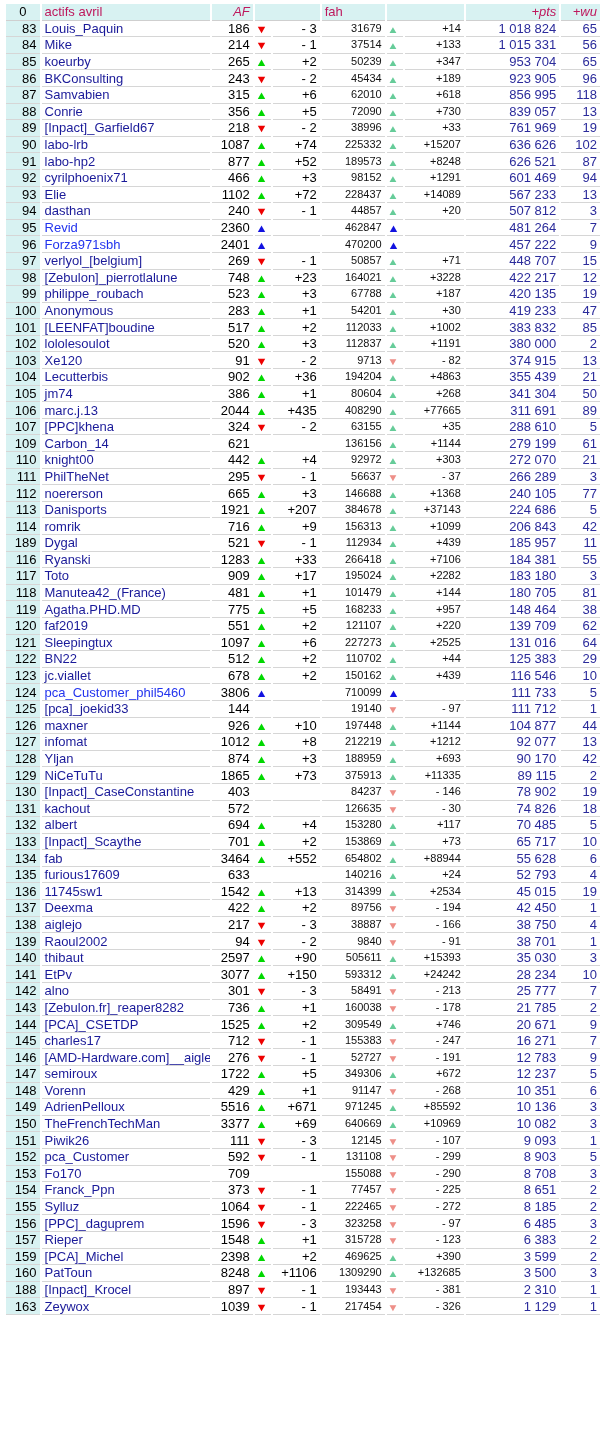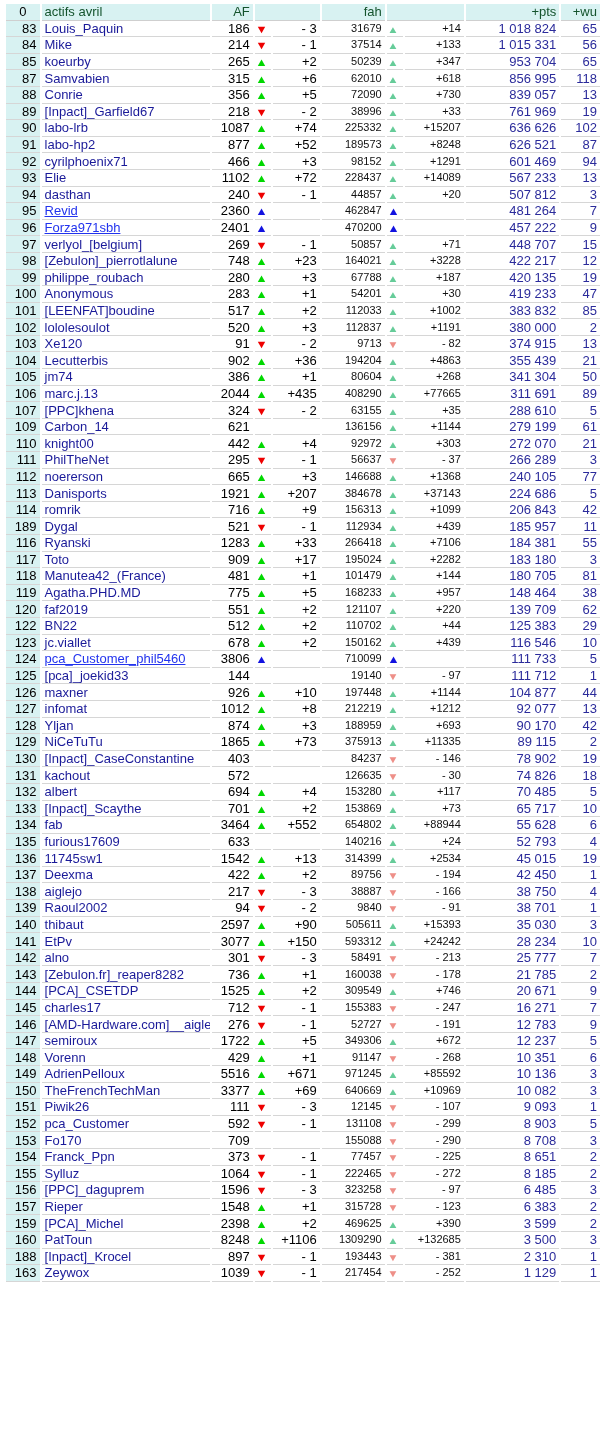--- a/index.html
+++ b/index.html
@@ -22,52 +22,52 @@
     line-height:15px;
     padding:0 3px;
     border-bottom:1px solid #d6d6d6;
     white-space:nowrap;
     overflow:hidden;
     font-weight:normal;
   }
   thead th{
     background:var(--header-bg);
     border-bottom:1px solid #cfcfcf;
-    color:#14532d;
+    color:#be185d;
   }
   col.c-rank{width:33px;}
   col.c-name{width:166px;}
   col.c-af{width:40px;}
   col.c-afarr{width:16px;}
   col.c-afdelta{width:46px;}
   col.c-fah{width:62px;}
   col.c-faharr{width:16px;}
   col.c-fahdelta{width:58px;}
   col.c-pts{width:92px;}
   col.c-wu{width:38px;}
 
   .rank{background:var(--rank-bg);text-align:right;color:#000;}
   thead .rank{text-align:center;}
   .name{text-align:left;}
   .name a{color:var(--link);text-decoration:none;cursor:pointer;}
-  .name a.new{color:var(--link-new);text-decoration:underline;}
+  .name a.new{color:var(--link-new);}
   .num{text-align:right;}
   .af{color:#000;}
   .delta{text-align:right;color:#000;}
   .fah,.fahdelta{font-size:11px;color:#111;text-align:right;}
   .pts,.wu{color:var(--values);text-align:right;}
   .arrcell{text-align:left;padding:0 1px;}
   .arrow{font-size:10px;line-height:10px;display:inline-block;transform:scaleX(1.15);}
   .af-up{color:var(--af-up);font-size:11px;}
   .af-down{color:var(--af-down);font-size:11px;}
   .fah-up{color:var(--fah-up);}
   .fah-down{color:var(--fah-down);}
   .tr-new{color:var(--trend-new);font-size:11px;}
-  thead th.h-fah{text-align:right;}
-  thead th.h-af,thead th.h-pts,thead th.h-wu{text-align:right;}
+  thead th.h-fah{text-align:left;}
+  thead th.h-af,thead th.h-pts,thead th.h-wu{text-align:right;font-style:italic;}
 </style>
 </head>
 <body>
 
 <table>
   <colgroup>
     <col class="c-rank">
       <col class="c-name">
       <col class="c-af">
       <col class="c-afarr">
@@ -121,20 +121,32 @@
     <td class="num af">265</td>
     <td class="arrcell"><span class="arrow af-up">▲</span></td>
     <td class="delta">+2</td>
     <td class="fah">50239</td>
     <td class="arrcell"><span class="arrow fah-up">▲</span></td>
     <td class="fahdelta">+347</td>
     <td class="pts">953 704</td>
     <td class="wu">65</td>
   </tr>
       <tr>
+    <td class="rank">86</td>
+    <td class="name"><a>BKConsulting</a></td>
+    <td class="num af">243</td>
+    <td class="arrcell"><span class="arrow af-down">▼</span></td>
+    <td class="delta">- 2</td>
+    <td class="fah">45434</td>
+    <td class="arrcell"><span class="arrow fah-up">▲</span></td>
+    <td class="fahdelta">+189</td>
+    <td class="pts">923 905</td>
+    <td class="wu">96</td>
+  </tr>
+      <tr>
     <td class="rank">87</td>
     <td class="name"><a>Samvabien</a></td>
     <td class="num af">315</td>
     <td class="arrcell"><span class="arrow af-up">▲</span></td>
     <td class="delta">+6</td>
     <td class="fah">62010</td>
     <td class="arrcell"><span class="arrow fah-up">▲</span></td>
     <td class="fahdelta">+618</td>
     <td class="pts">856 995</td>
     <td class="wu">118</td>
@@ -267,21 +279,21 @@
     <td class="delta">+23</td>
     <td class="fah">164021</td>
     <td class="arrcell"><span class="arrow fah-up">▲</span></td>
     <td class="fahdelta">+3228</td>
     <td class="pts">422 217</td>
     <td class="wu">12</td>
   </tr>
       <tr>
     <td class="rank">99</td>
     <td class="name"><a>philippe_roubach</a></td>
-    <td class="num af">280</td>
+    <td class="num af">523</td>
     <td class="arrcell"><span class="arrow af-up">▲</span></td>
     <td class="delta">+3</td>
     <td class="fah">67788</td>
     <td class="arrcell"><span class="arrow fah-up">▲</span></td>
     <td class="fahdelta">+187</td>
     <td class="pts">420 135</td>
     <td class="wu">19</td>
   </tr>
       <tr>
     <td class="rank">100</td>
@@ -515,20 +527,32 @@
     <td class="rank">120</td>
     <td class="name"><a>faf2019</a></td>
     <td class="num af">551</td>
     <td class="arrcell"><span class="arrow af-up">▲</span></td>
     <td class="delta">+2</td>
     <td class="fah">121107</td>
     <td class="arrcell"><span class="arrow fah-up">▲</span></td>
     <td class="fahdelta">+220</td>
     <td class="pts">139 709</td>
     <td class="wu">62</td>
+  </tr>
+      <tr>
+    <td class="rank">121</td>
+    <td class="name"><a>Sleepingtux</a></td>
+    <td class="num af">1097</td>
+    <td class="arrcell"><span class="arrow af-up">▲</span></td>
+    <td class="delta">+6</td>
+    <td class="fah">227273</td>
+    <td class="arrcell"><span class="arrow fah-up">▲</span></td>
+    <td class="fahdelta">+2525</td>
+    <td class="pts">131 016</td>
+    <td class="wu">64</td>
   </tr>
       <tr>
     <td class="rank">122</td>
     <td class="name"><a>BN22</a></td>
     <td class="num af">512</td>
     <td class="arrcell"><span class="arrow af-up">▲</span></td>
     <td class="delta">+2</td>
     <td class="fah">110702</td>
     <td class="arrcell"><span class="arrow fah-up">▲</span></td>
     <td class="fahdelta">+44</td>
@@ -992,18 +1016,18 @@
     <td class="wu">1</td>
   </tr>
       <tr>
     <td class="rank">163</td>
     <td class="name"><a>Zeywox</a></td>
     <td class="num af">1039</td>
     <td class="arrcell"><span class="arrow af-down">▼</span></td>
     <td class="delta">- 1</td>
     <td class="fah">217454</td>
     <td class="arrcell"><span class="arrow fah-down">▼</span></td>
-    <td class="fahdelta">- 252</td>
+    <td class="fahdelta">- 326</td>
     <td class="pts">1 129</td>
     <td class="wu">1</td>
   </tr>
     </tbody>
 </table>
 
 </body></html>

